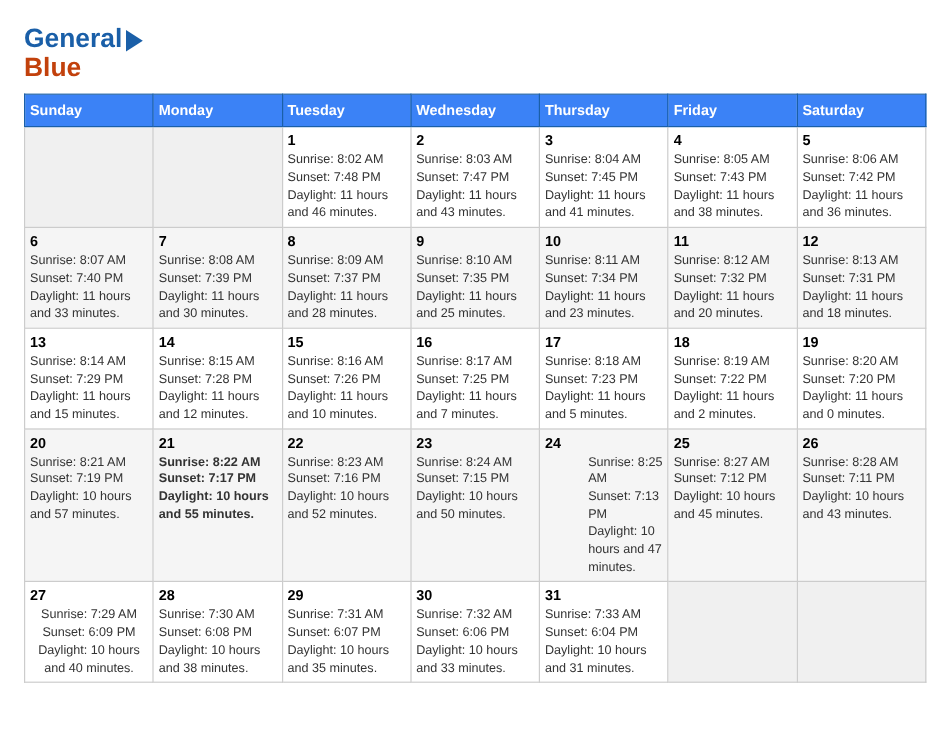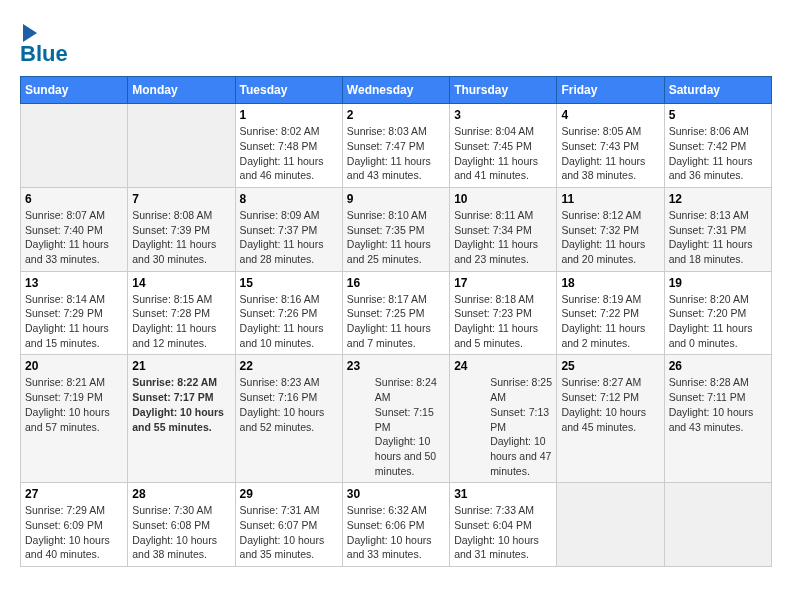--- a/index.html
+++ b/index.html
@@ -91,23 +91,24 @@
       background: #f0f0f0 !important;
     }
   </style>
 </head>
 <body>
 
 <div class="header">
   <div class="logo">
     <div>
       <div style="display:flex;align-items:center;">
+        <span class="logo-text"><span>General</span></span>
         <div class="logo-arrow"></div>
       </div>
-      <div class="logo-text" style="color:#0369a1;font-size:22px;">Blue</div>
+      <div class="logo-text" style="color:#c2410c;font-size:22px;">Blue</div>
     </div>
   </div>
   <div class="title-block">
     <h1></h1>
     <h2></h2>
   </div>
 </div>
 
 <table>
   <thead>
@@ -258,21 +259,21 @@
 Daylight: 10 hours and 55 minutes.</div>
         </td>
         <td>
           <span class="day-num">22</span>
           <div class="day-info" style="white-space: pre-line;">Sunrise: 8:23 AM
 Sunset: 7:16 PM
 Daylight: 10 hours and 52 minutes.</div>
         </td>
         <td>
           <span class="day-num">23</span>
-          <div class="day-info" style="white-space: pre-line; margin-left: 28px;">Sunrise: 8:24 AM
+          <div class="day-info" style="white-space: pre-line;">Sunrise: 8:24 AM
 Sunset: 7:15 PM
 Daylight: 10 hours and 50 minutes.</div>
         </td>
         <td>
           <span class="day-num">24</span>
           <div class="day-info" style="white-space: pre-line; margin-left: 36px;">Sunrise: 8:25 AM
 Sunset: 7:13 PM
 Daylight: 10 hours and 47 minutes.</div>
         </td>
         <td>
@@ -284,39 +285,39 @@
         <td>
           <span class="day-num">26</span>
           <div class="day-info" style="white-space: pre-line;">Sunrise: 8:28 AM
 Sunset: 7:11 PM
 Daylight: 10 hours and 43 minutes.</div>
         </td>
       </tr>
       <tr>
         <td>
           <span class="day-num">27</span>
-          <div class="day-info" style="white-space: pre-line;">Sunrise: 7:29 AM
+          <div class="day-info" style="white-space: pre-line; text-align: center;">Sunrise: 7:29 AM
 Sunset: 6:09 PM
 Daylight: 10 hours and 40 minutes.</div>
         </td>
         <td>
           <span class="day-num">28</span>
           <div class="day-info" style="white-space: pre-line;">Sunrise: 7:30 AM
 Sunset: 6:08 PM
 Daylight: 10 hours and 38 minutes.</div>
         </td>
         <td>
           <span class="day-num">29</span>
           <div class="day-info" style="white-space: pre-line;">Sunrise: 7:31 AM
 Sunset: 6:07 PM
 Daylight: 10 hours and 35 minutes.</div>
         </td>
         <td>
           <span class="day-num">30</span>
-          <div class="day-info" style="white-space: pre-line;">Sunrise: 6:32 AM
+          <div class="day-info" style="white-space: pre-line;">Sunrise: 7:32 AM
 Sunset: 6:06 PM
 Daylight: 10 hours and 33 minutes.</div>
         </td>
         <td>
           <span class="day-num">31</span>
           <div class="day-info" style="white-space: pre-line;">Sunrise: 7:33 AM
 Sunset: 6:04 PM
 Daylight: 10 hours and 31 minutes.</div>
         </td>
         <td class="empty-cell"></td>

